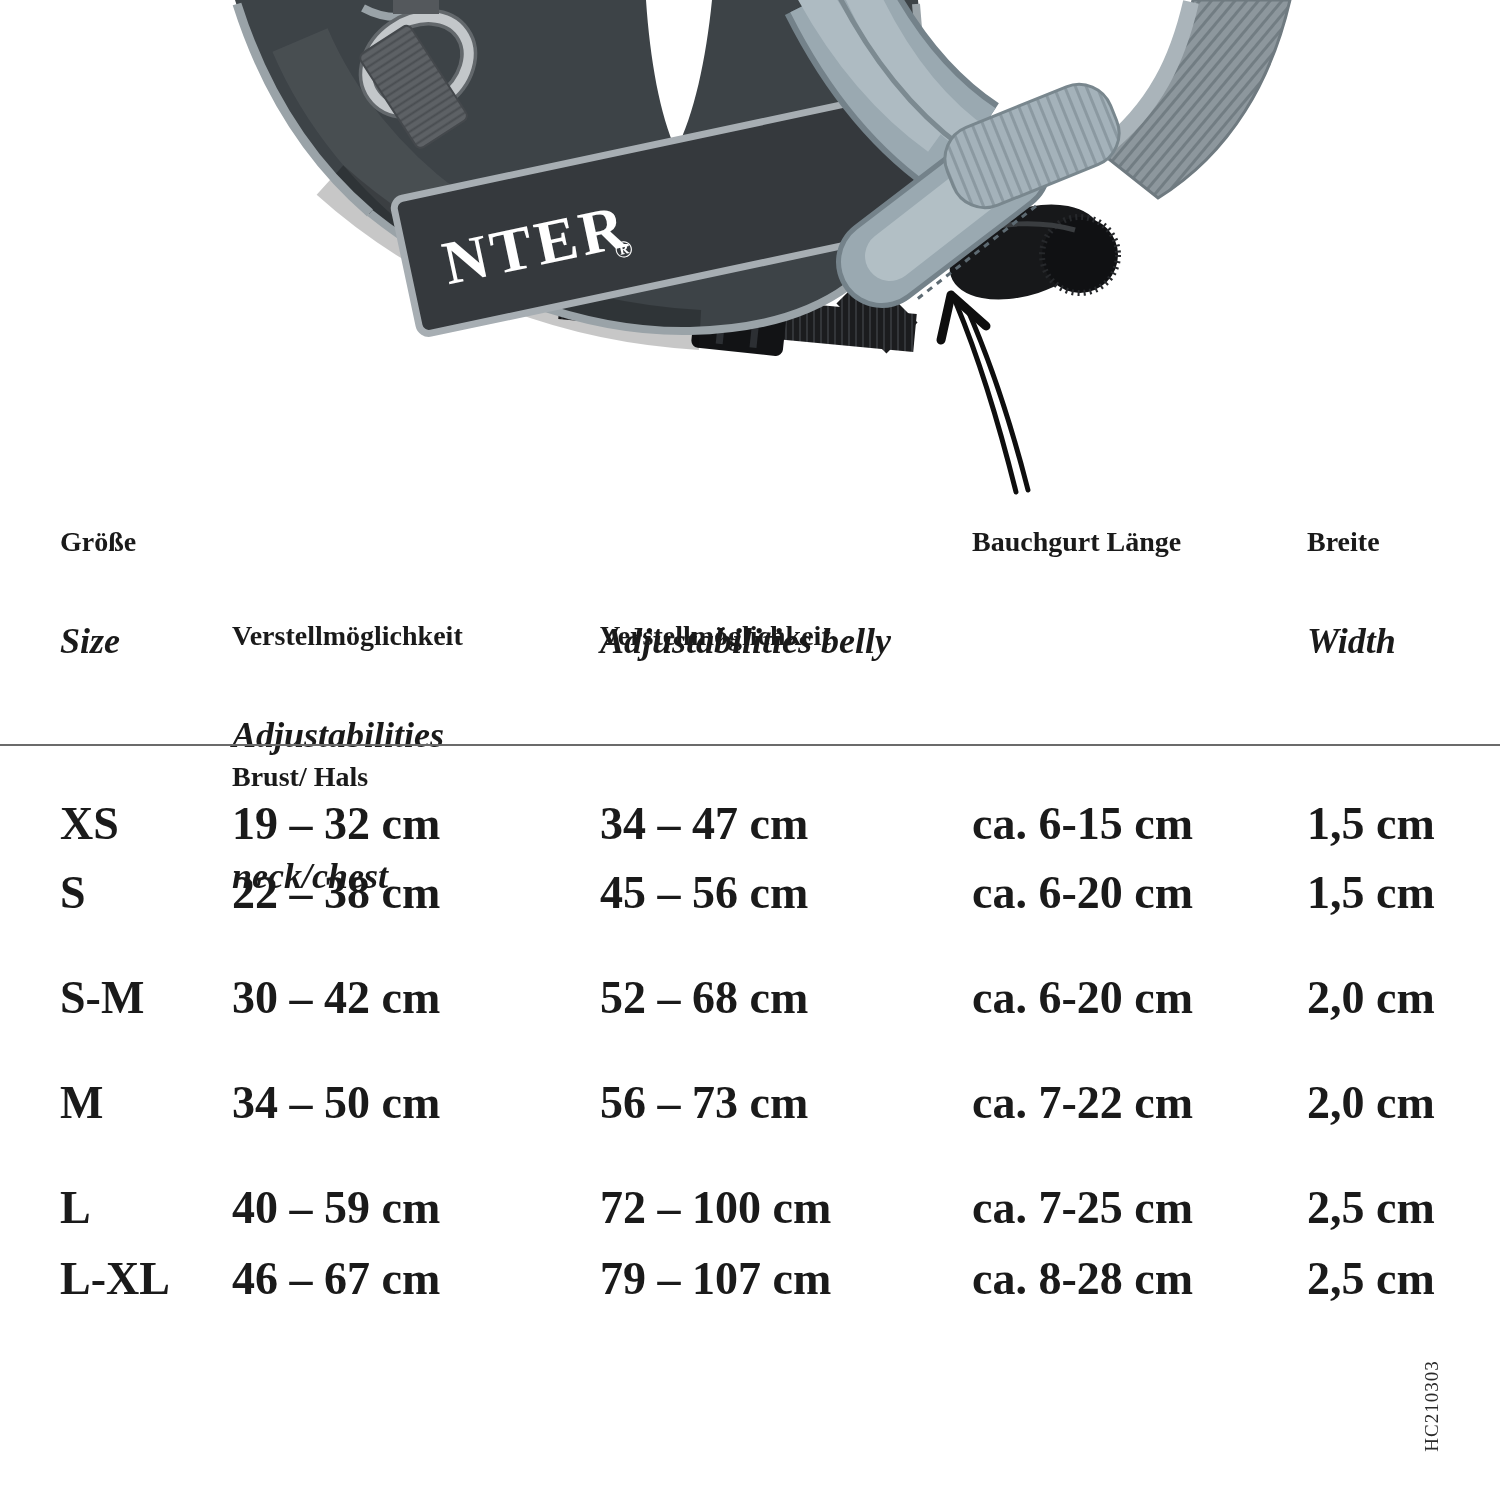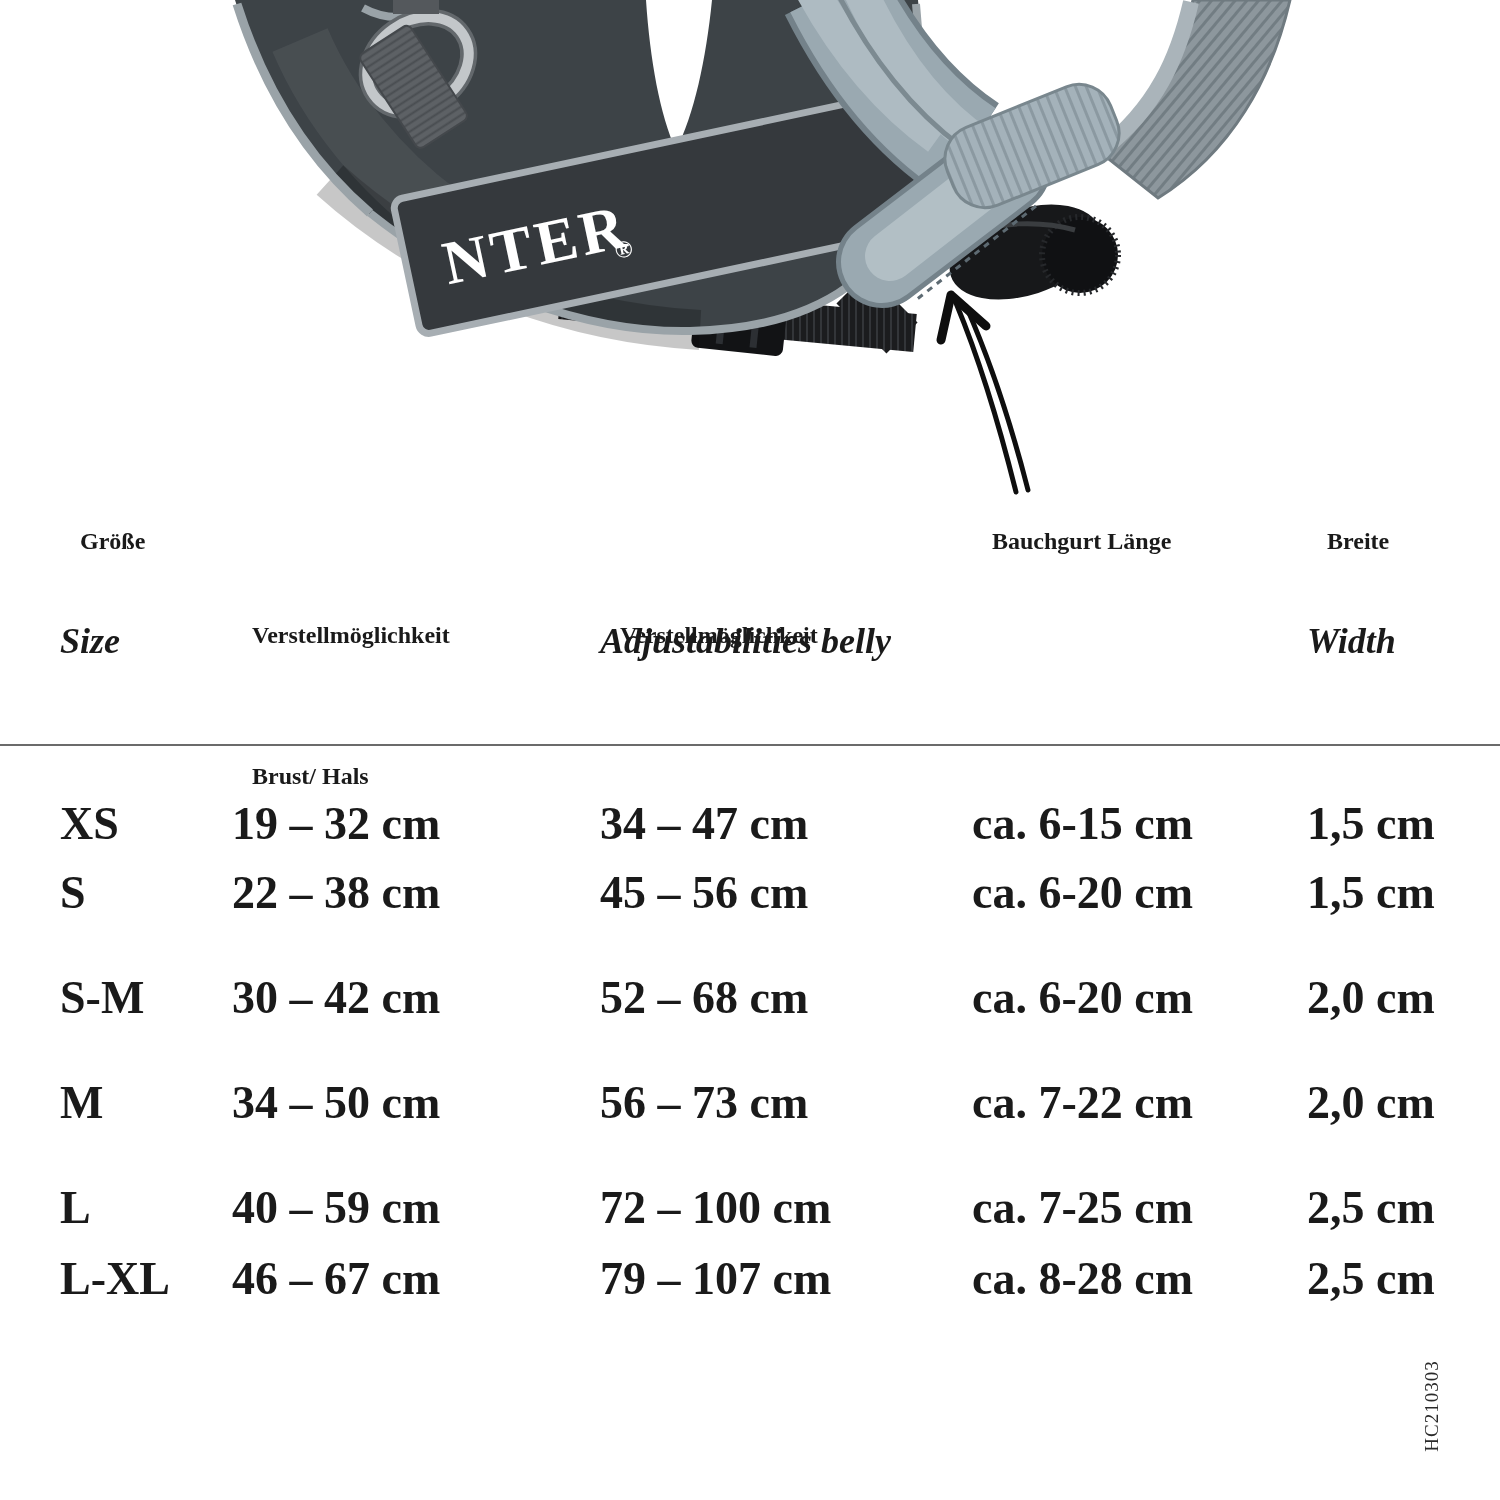--- a/index.html
+++ b/index.html
@@ -3,21 +3,21 @@
 <meta charset="utf-8">
 <style>
   html,body{margin:0;padding:0;background:#ffffff;}
   .sheet{
     position:relative;width:1500px;height:1500px;background:#ffffff;overflow:hidden;
     font-family:"Liberation Serif","DejaVu Serif",serif;color:#1a1a1a;
   }
   .photo{position:absolute;left:0;top:0;width:1500px;height:500px;}
   
   .c1{left:60px}.c2{left:232px}.c3{left:600px}.c4{left:972px}.c5{left:1307px}
-  .gh{position:absolute;top:518px;font-size:24px;font-weight:700;line-height:47px;white-space:pre;margin-left:20px;}
+  .gh{position:absolute;top:518px;font-size:28px;font-weight:700;line-height:47px;white-space:pre;}
   .eh{position:absolute;top:618px;font-size:36px;font-weight:700;font-style:italic;line-height:47px;white-space:pre;}
   .divider{position:absolute;left:0;top:744px;width:1500px;height:2px;background:#6b6b6b;}
   .row span{position:absolute;font-size:46px;font-weight:700;line-height:60px;height:60px;white-space:pre;}
   .r0 span{top:794px}.r1 span{top:863px}.r2 span{top:968px}
   .r3 span{top:1073px}.r4 span{top:1178px}.r5 span{top:1249px}
   .code{
     position:absolute;left:1367px;top:1395px;width:130px;text-align:center;
     transform:rotate(-90deg);font-size:19px;letter-spacing:1px;color:#2a2a2a;
   }
 </style>
@@ -125,20 +125,24 @@
     <div>Verstellmöglichkeit</div>
     <div>Brust/ Hals</div>
   </div>
   <div class="gh c3">
     <div>Verstellmöglichkeit</div>
   </div>
   <div class="gh c4"><div>Bauchgurt Länge</div></div>
   <div class="gh c5"><div>Breite</div></div>
 
   <div class="eh c1"><div>Size</div></div>
+  <div class="eh c2">
+    <div>Adjustabilities</div>
+    <div>neck/chest</div>
+  </div>
   <div class="eh c3"><div>Adjustabilities belly</div></div>
   <div class="eh c5"><div>Width</div></div>
 
   <div class="divider"></div>
 
   <div class="row r0">
     <span class="c1">XS</span>
     <span class="c2">19 – 32 cm</span>
     <span class="c3">34 – 47 cm</span>
     <span class="c4">ca. 6-15 cm</span>

